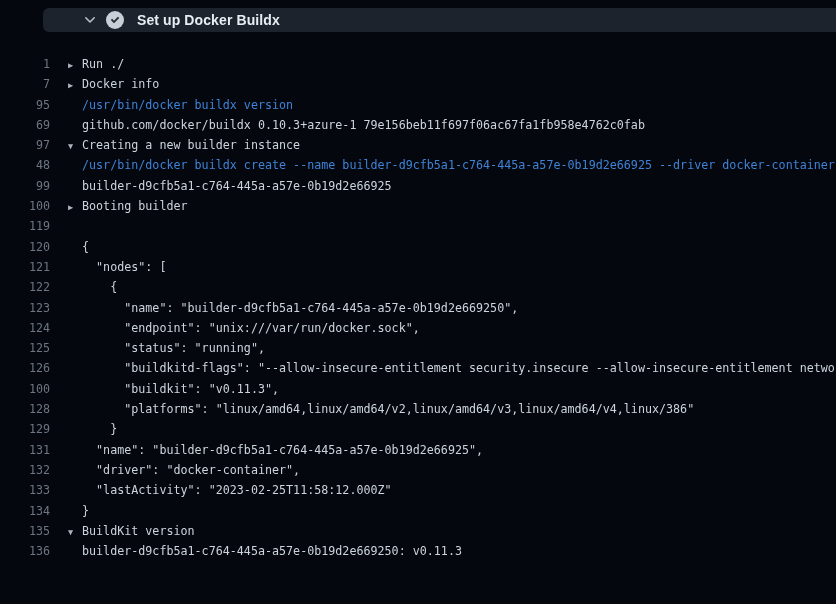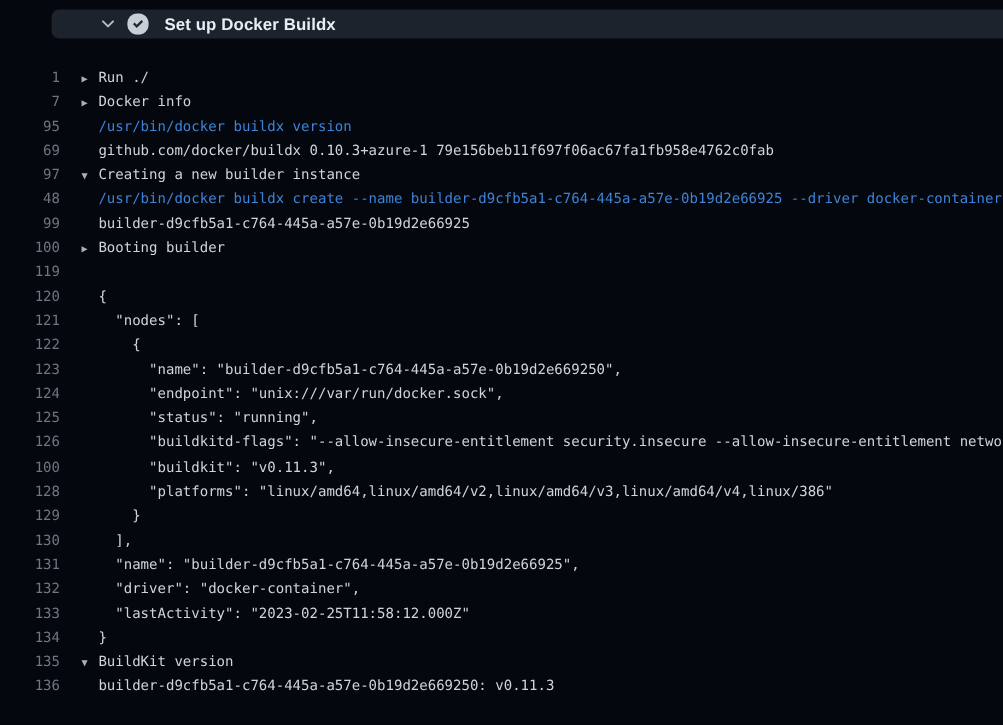--- a/index.html
+++ b/index.html
@@ -164,24 +164,20 @@
   <div class="row text">
     <span class="num">128</span>
     <span class="content">      "platforms": "linux/amd64,linux/amd64/v2,linux/amd64/v3,linux/amd64/v4,linux/386"</span>
   </div>
 
   <div class="row text">
     <span class="num">129</span>
     <span class="content">    }</span>
   </div>
 
-  <div class="row text">
-    <span class="num">130</span>
-    <span class="content">  ],</span>
-  </div>
 
   <div class="row text">
     <span class="num">131</span>
     <span class="content">  "name": "builder-d9cfb5a1-c764-445a-a57e-0b19d2e66925",</span>
   </div>
 
   <div class="row text">
     <span class="num">132</span>
     <span class="content">  "driver": "docker-container",</span>
   </div>

